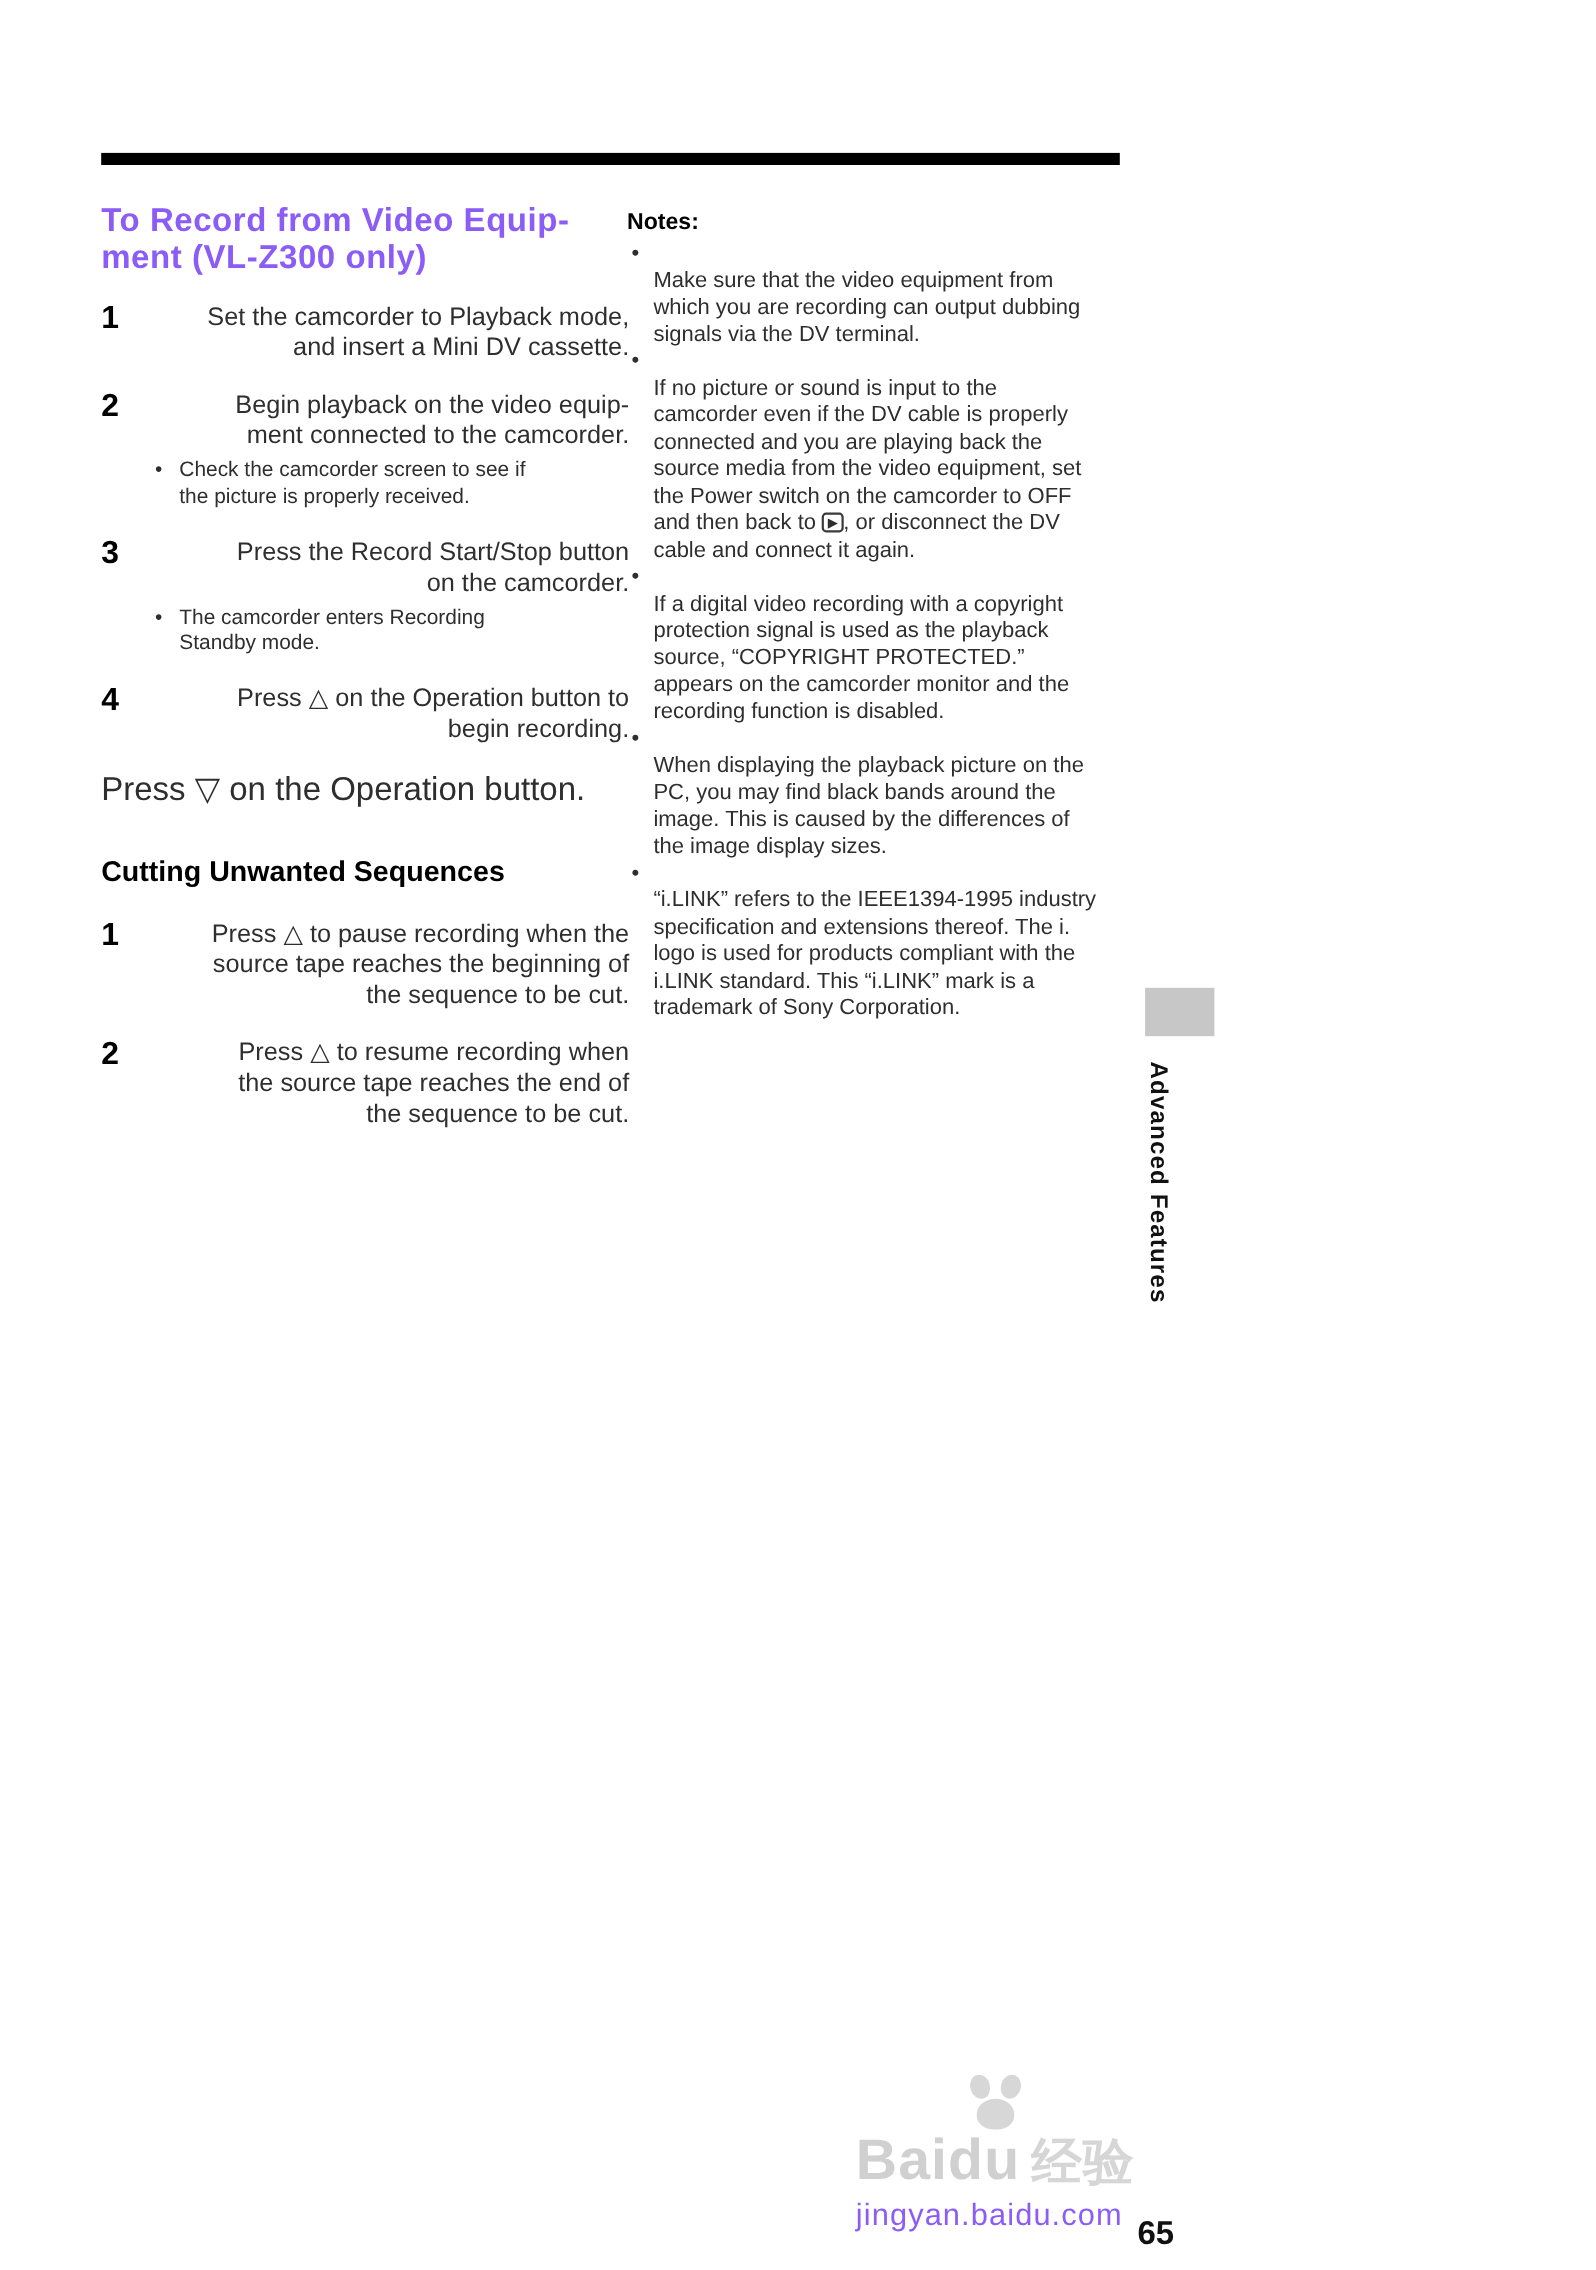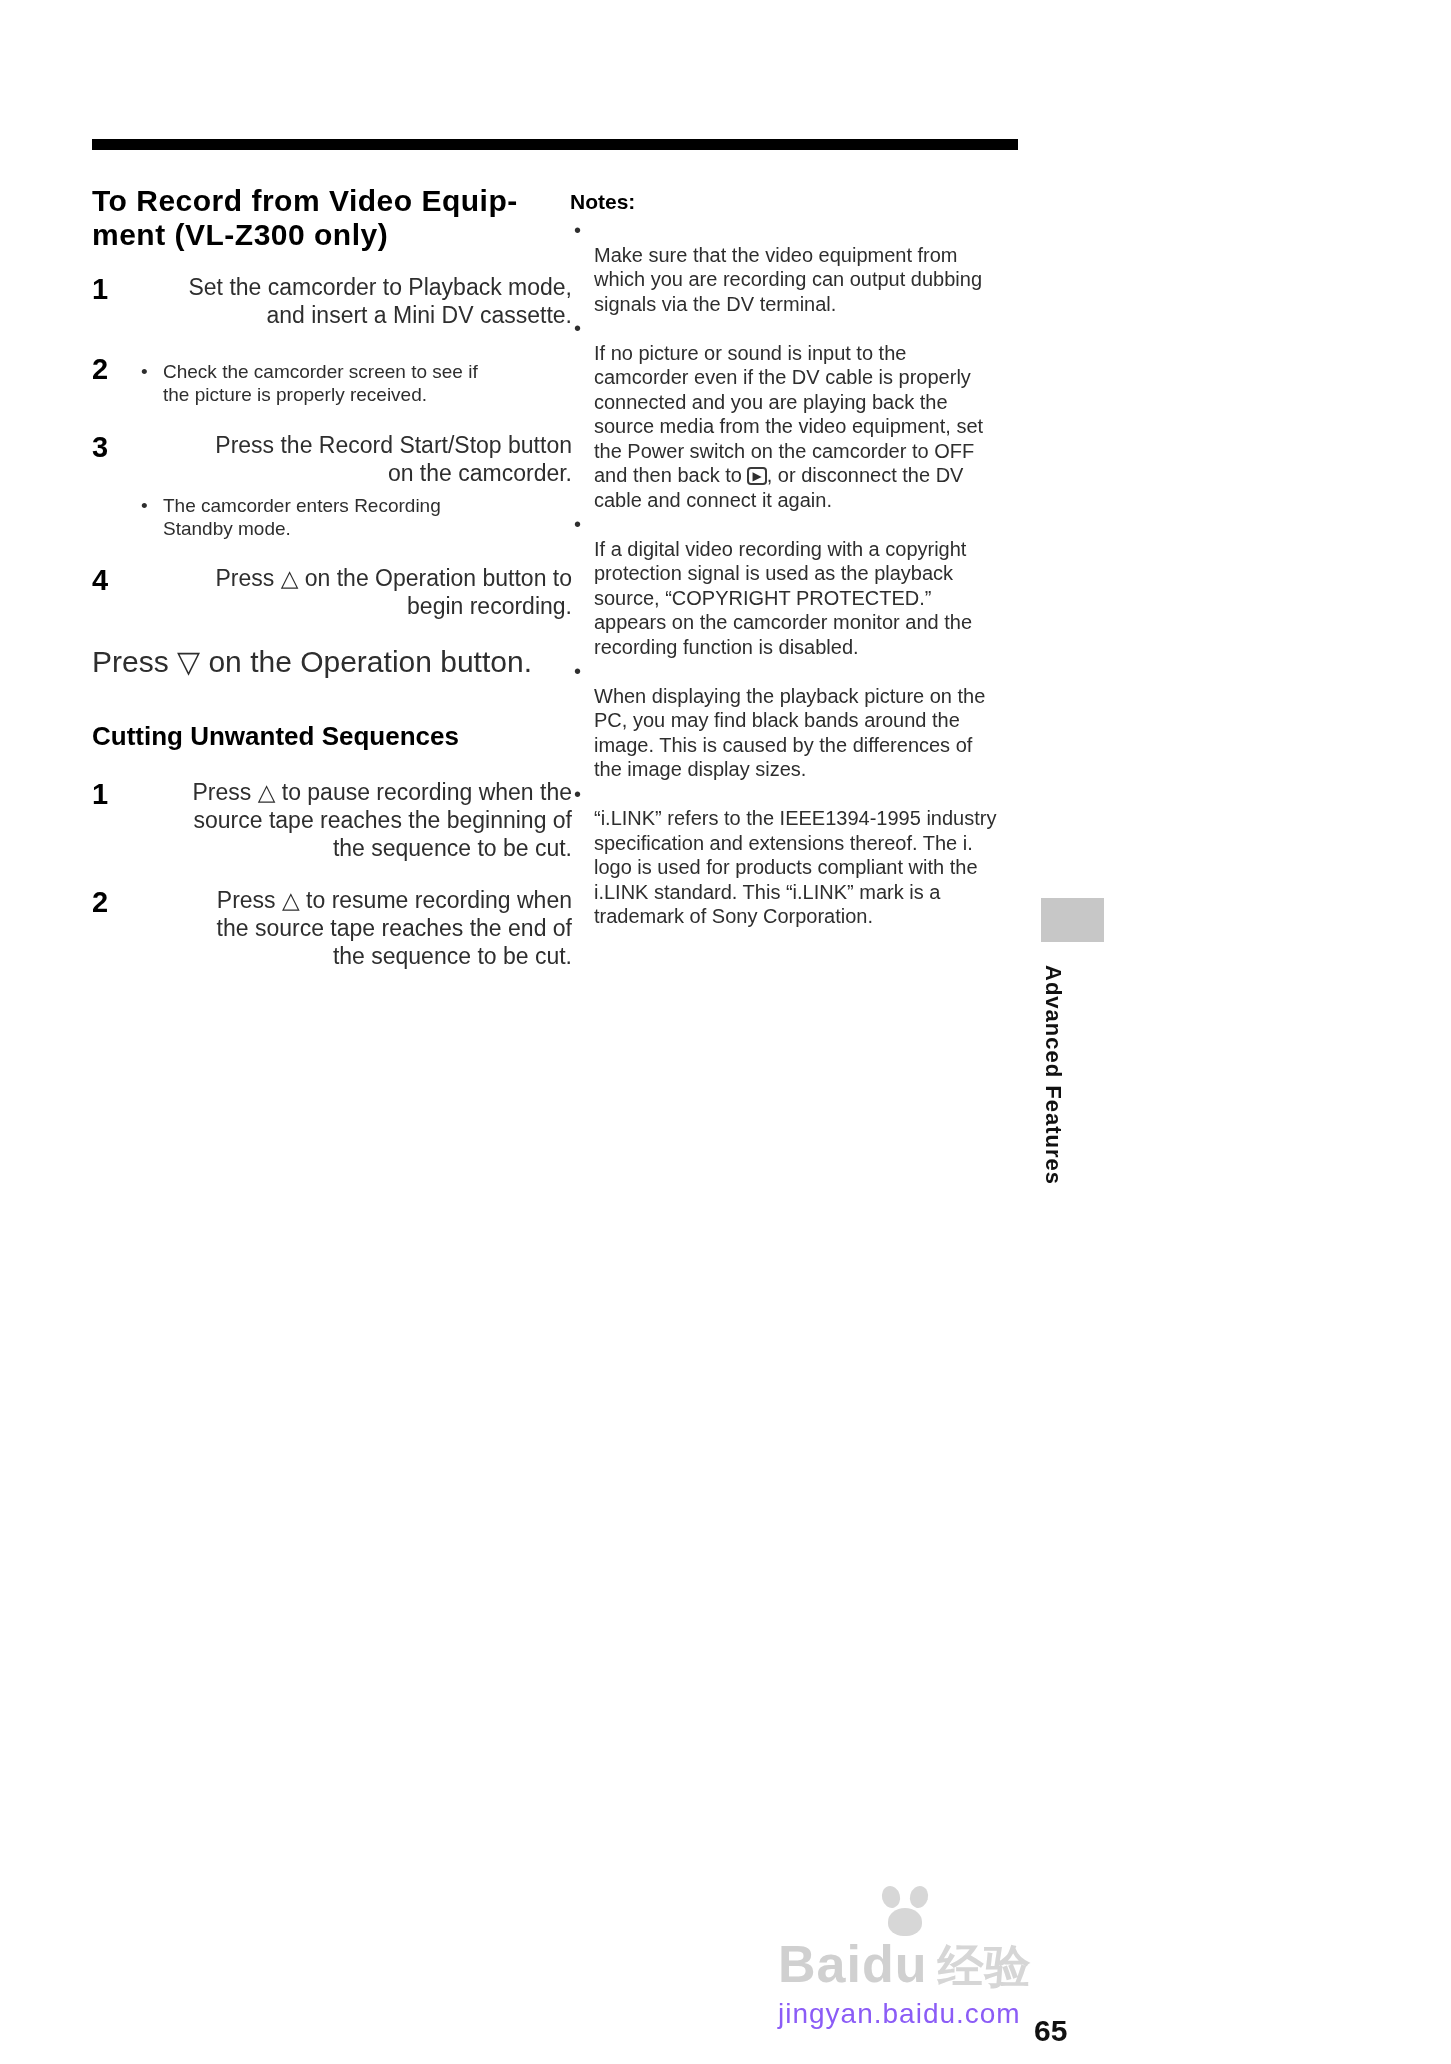--- a/index.html
+++ b/index.html
@@ -33,21 +33,21 @@
     left: 92px;
     top: 184px;
     width: 480px;
   }
   .main-heading {
     margin: 0 0 22px 0;
     font-size: 30px;
     line-height: 1.12;
     font-weight: bold;
     letter-spacing: 0.5px;
-    color: #000000;
+    color: #8b5cf6;
     white-space: pre-line;
   }
   .step {
     display: flex;
     margin-bottom: 24px;
   }
   .step-num {
     flex: 0 0 41px;
     font-size: 29px;
     font-weight: bold;
@@ -221,20 +221,22 @@
       <div class="step-num">1</div>
       <div class="step-body">
         <p class="step-text">Set the camcorder to Playback mode,
 and insert a Mini DV cassette.</p>
       </div>
     </div>
 
     <div class="step">
       <div class="step-num">2</div>
       <div class="step-body">
+        <p class="step-text">Begin playback on the video equip-
+ment connected to the camcorder.</p>
         <p class="sub-bullet">Check the camcorder screen to see if
 the picture is properly received.</p>
       </div>
     </div>
 
     <div class="step">
       <div class="step-num">3</div>
       <div class="step-body">
         <p class="step-text">Press the Record Start/Stop button
 on the camcorder.</p>

